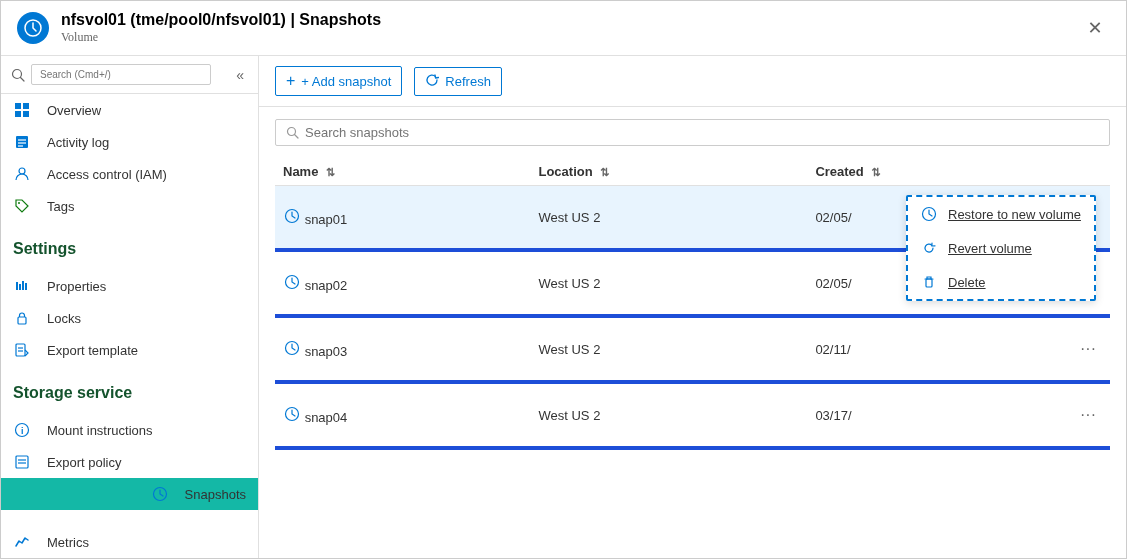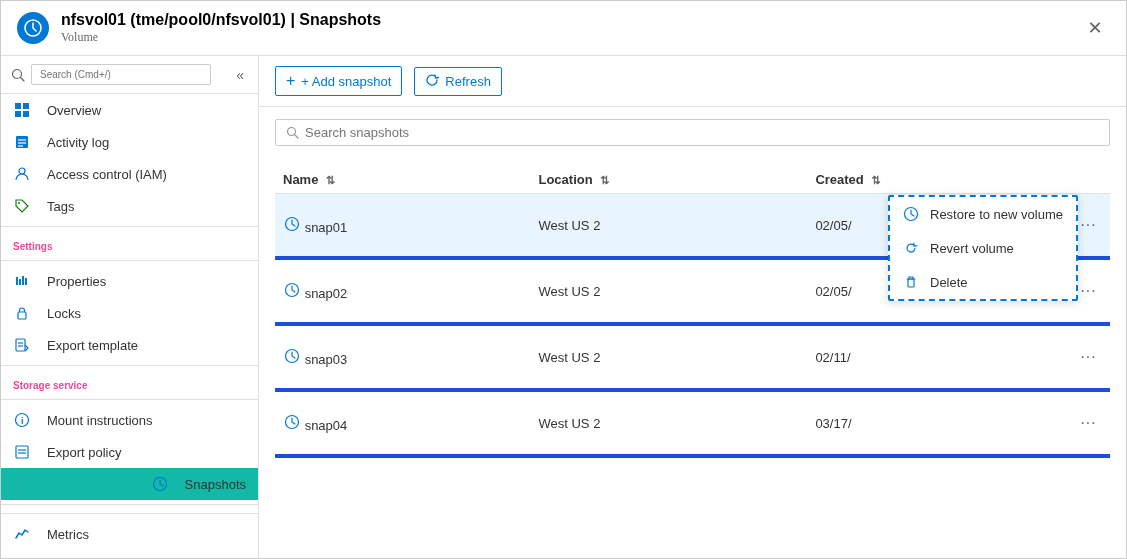--- a/index.html
+++ b/index.html
@@ -12,37 +12,37 @@
     .title-text span { font-size: 12px; color: #666; font-family: Liberation Serif, serif; }
     .close-btn { width: 30px; height: 30px; display: flex; align-items: center; justify-content: center; cursor: pointer; color: #666; font-size: 18px; border: none; background: none; }
     .body { display: flex; flex: 1; overflow: hidden; }
     .sidebar { width: 258px; border-right: 1px solid #e0e0e0; display: flex; flex-direction: column; background: #fff; flex-shrink: 0; overflow-y: auto; }
     .sidebar-search { padding: 8px 10px; border-bottom: 1px solid #e0e0e0; display: flex; align-items: center; gap: 6px; }
     .sidebar-search input { border: 1px solid #ccc; border-radius: 2px; padding: 4px 8px; font-size: 10px; width: 180px; outline: none; color: #333; }
     .collapse-btn { margin-left: auto; cursor: pointer; color: #666; font-size: 14px; padding: 2px 4px; }
     .sidebar-item { display: flex; align-items: center; padding: 7px 12px; gap: 16px; cursor: pointer; color: #333; font-size: 13px; }
     .sidebar-item.active { background: #14b8a6; justify-content: flex-end; }
     .sidebar-item .item-icon { width: 18px; height: 18px; display: flex; align-items: center; justify-content: center; flex-shrink: 0; }
-    .sidebar-section { padding: 10px 12px 4px 12px; font-size: 10px; font-weight: 600; color: #ec4899; }
+    .sidebar-section { padding: 10px 12px 4px 12px; font-size: 16px; font-weight: 600; color: #14532d; }
     .sidebar-divider { height: 1px; background: #e0e0e0; margin: 4px 0; }
     .main { flex: 1; display: flex; flex-direction: column; background: #fff; overflow: hidden; }
     .toolbar { padding: 10px 16px; display: flex; align-items: center; gap: 12px; border-bottom: 1px solid #e0e0e0; }
     .toolbar-btn { display: flex; align-items: center; gap: 6px; padding: 5px 10px; border: 1px solid #0078d4; background: #fff; color: #0078d4; cursor: pointer; font-size: 13px; border-radius: 2px; }
     .toolbar-btn.add { background: #fff; }
     .content { flex: 1; padding: 12px 16px; overflow: auto; position: relative; }
-    .search-bar { border: 1px solid #ccc; border-radius: 2px; padding: 5px 10px; width: 100%; margin-bottom: 20px; display: flex; align-items: center; gap: 6px; }
+    .search-bar { border: 1px solid #ccc; border-radius: 2px; padding: 5px 10px; width: 100%; margin-bottom: 12px; display: flex; align-items: center; gap: 6px; }
     .search-bar input { border: none; outline: none; font-size: 13px; flex: 1; color: #333; background: transparent; }
     .table { width: 100%; border-collapse: collapse; }
     .table th { text-align: left; padding: 6px 8px; font-weight: 600; color: #333; font-size: 13px; border-bottom: 1px solid #e0e0e0; cursor: pointer; white-space: nowrap; }
     .table th .sort-icon { color: #666; margin-left: 4px; font-size: 11px; }
     .table td { padding: 20px 8px; font-size: 13px; color: #333; border-bottom: 4px solid #1d4ed8; vertical-align: middle; }
     .table tr.selected td { background: #e8f4fe; }
     .row-icon { width: 18px; height: 18px; display: inline-flex; align-items: center; justify-content: center; }
     .dots-btn { background: none; border: none; cursor: pointer; color: #666; font-size: 16px; padding: 2px 6px; }
-    .context-menu { position: absolute; top: 88px; right: 48px; background: #fff; border: 2px dashed #0078d4; border-radius: 2px; box-shadow: 0 2px 8px rgba(0,0,0,0.15); min-width: 190px; z-index: 100; }
+    .context-menu { position: absolute; top: 88px; right: 30px; background: #fff; border: 2px dashed #0078d4; border-radius: 2px; box-shadow: 0 2px 8px rgba(0,0,0,0.15); min-width: 190px; z-index: 100; text-decoration: underline; }
     .context-menu-item { display: flex; align-items: center; padding: 8px 12px; gap: 10px; cursor: pointer; font-size: 13px; color: #333; }
     .context-menu-item .menu-icon { width: 18px; height: 18px; display: flex; align-items: center; justify-content: center; color: #0078d4; }
   </style>
 </head>
 <body>
 
 <div class="window">
 
   <div class="title-bar">
     <div class="title-icon">

